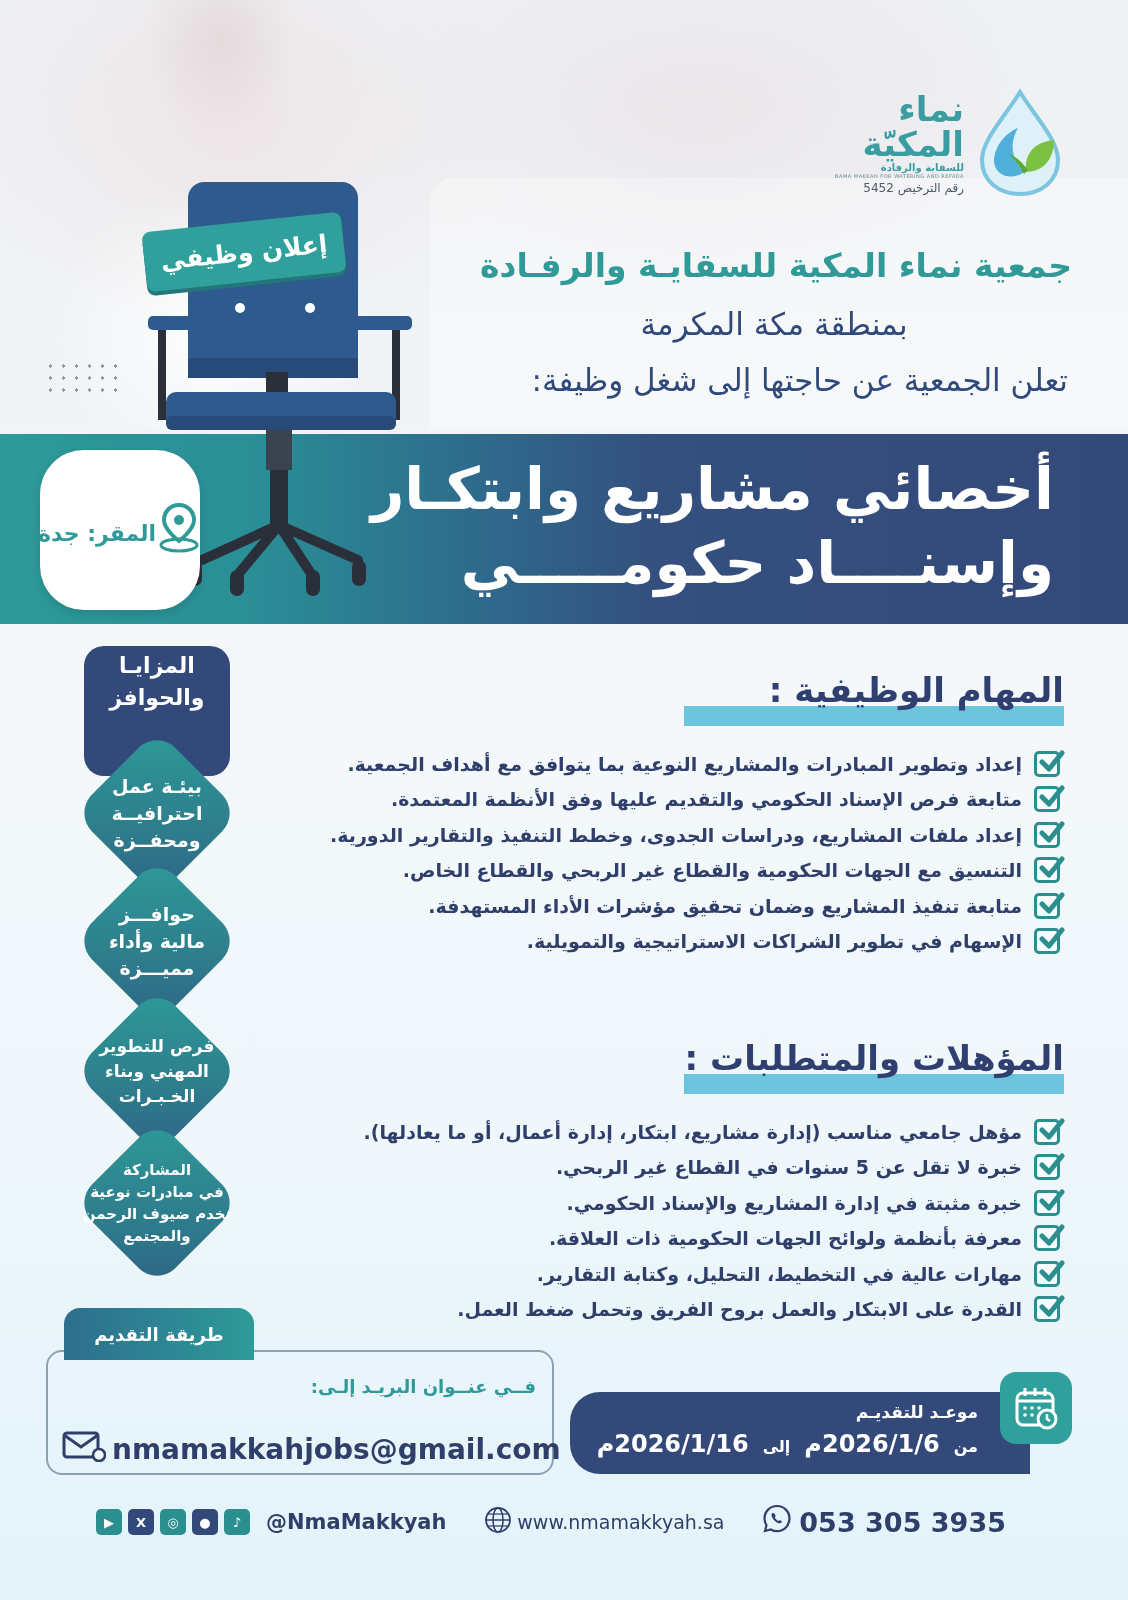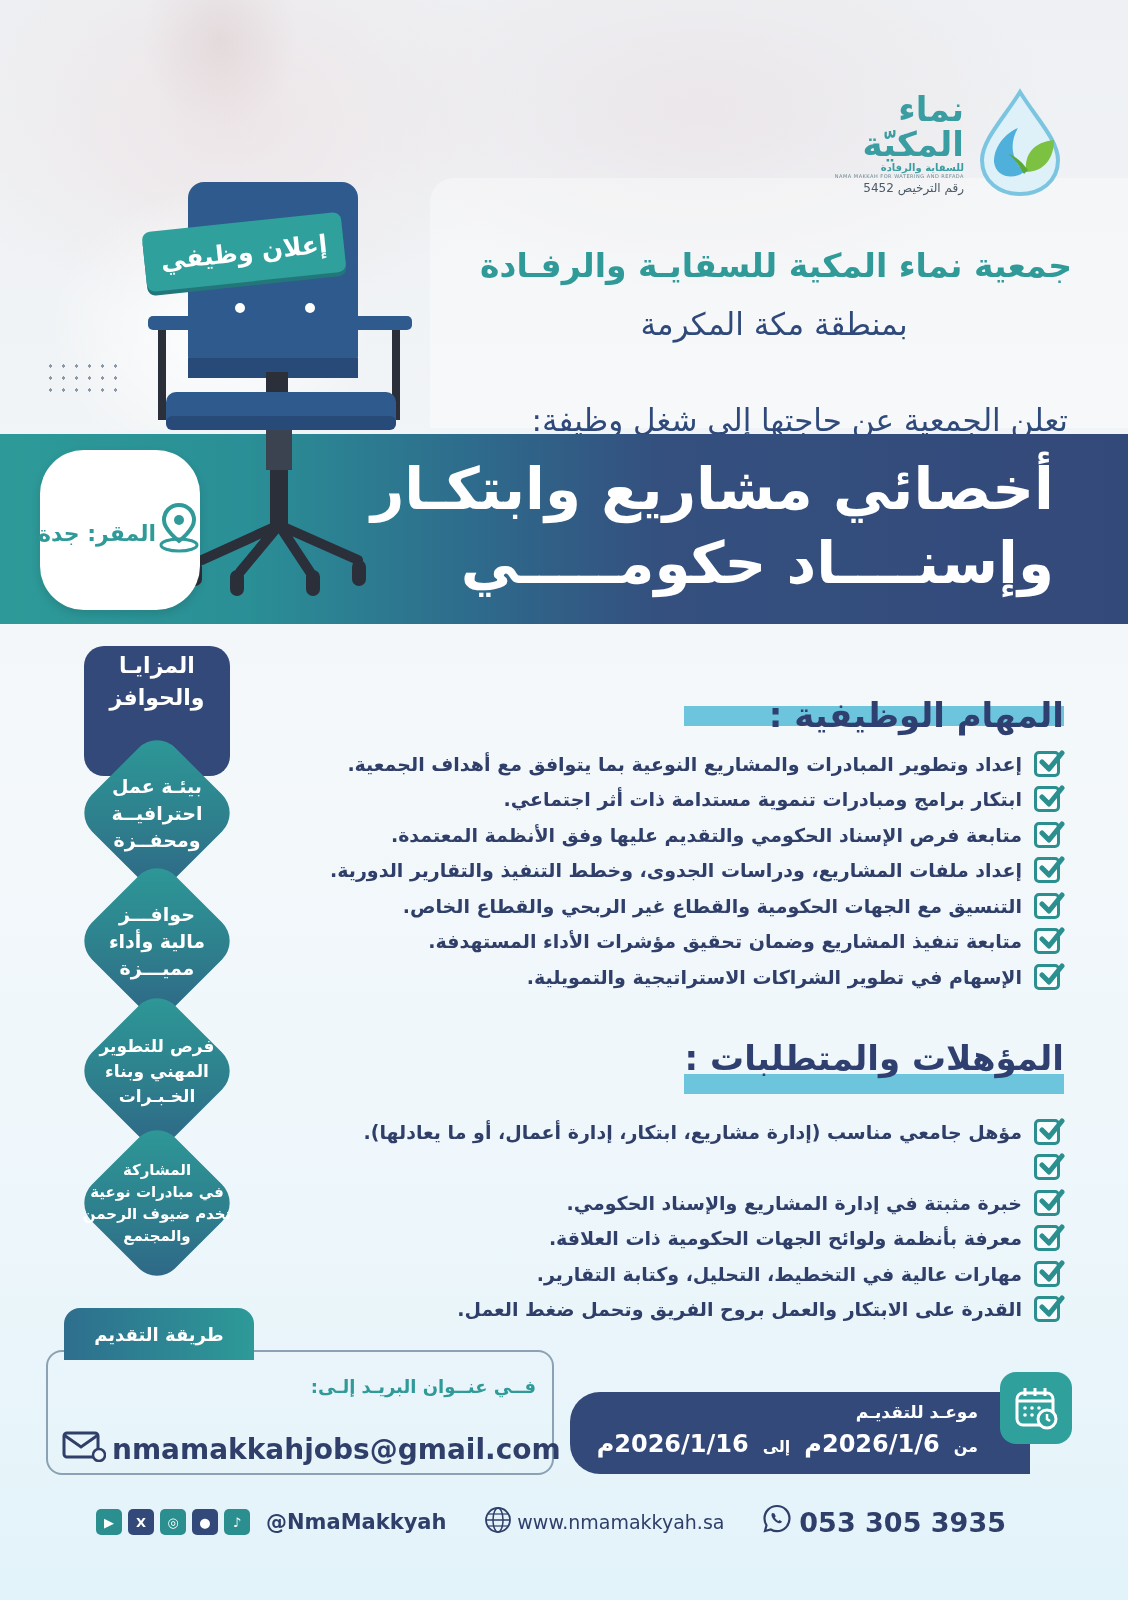--- a/index.html
+++ b/index.html
@@ -43,21 +43,21 @@
   .org-title {
     position: absolute; right: 56px; top: 246px;
     font-size: 33px; font-weight: bold; color: #2f9a98; white-space: nowrap;
   }
   .org-region {
     position: absolute; right: 0; left: 420px; top: 306px; text-align: center;
     font-size: 31px; color: #2f4a7a; white-space: nowrap;
   }
   .org-announce {
     position: absolute; right: 60px; top: 362px;
-    font-size: 31px; color: #2f4a7a; white-space: nowrap; margin-top: 40px;
+    font-size: 31px; color: #2f4a7a; white-space: nowrap;
   }
 
   
   .banner {
     position: absolute; left: 0; top: 434px; width: 1128px; height: 190px;
     background: linear-gradient(90deg, #2d9a98 0%, #2a8f96 22%, #2e6b8c 42%, #34507f 58%, #33497a 100%);
   }
   .banner-title {
     position: absolute; right: 74px; top: 452px; text-align: right;
     color: #ffffff; font-weight: bold; font-size: 58px; line-height: 74px; white-space: nowrap;
@@ -255,37 +255,29 @@
   </span>
   <div class="location-label">المقر: جدة</div>
 </div>
 
 <div class="banner-title">
   <div>أخصائي مشاريع وابتكـار</div>
   <div>وإسنــــاد حكومـــــي</div>
 </div>
 
 <div class="heading-bar" style="top:706px;"></div>
-<div class="section-heading" style="top:670px;margin-top:25px;">المهام الوظيفية :</div>
+<div class="section-heading" style="top:670px;">المهام الوظيفية :</div>
 <ul class="list" style="top:746px;">
   <li>
       <span class="check-box">
         <svg width="26" height="24" viewBox="0 0 26 24">
           <path d="M3 12 L10 19 L23 3" fill="none" stroke="#2a8f8e" stroke-width="5" stroke-linecap="round" stroke-linejoin="round"></path>
         </svg>
       </span>
       <span>إعداد وتطوير المبادرات والمشاريع النوعية بما يتوافق مع أهداف الجمعية.</span>
-    </li>
-  <li>
-      <span class="check-box">
-        <svg width="26" height="24" viewBox="0 0 26 24">
-          <path d="M3 12 L10 19 L23 3" fill="none" stroke="#2a8f8e" stroke-width="5" stroke-linecap="round" stroke-linejoin="round"></path>
-        </svg>
-      </span>
-      <span>ابتكار برامج ومبادرات تنموية مستدامة ذات أثر اجتماعي.</span>
     </li>
   <li>
       <span class="check-box">
         <svg width="26" height="24" viewBox="0 0 26 24">
           <path d="M3 12 L10 19 L23 3" fill="none" stroke="#2a8f8e" stroke-width="5" stroke-linecap="round" stroke-linejoin="round"></path>
         </svg>
       </span>
       <span>متابعة فرص الإسناد الحكومي والتقديم عليها وفق الأنظمة المعتمدة.</span>
     </li>
   <li>
@@ -332,20 +324,21 @@
         </svg>
       </span>
       <span>مؤهل جامعي مناسب (إدارة مشاريع، ابتكار، إدارة أعمال، أو ما يعادلها).</span>
     </li>
   <li>
       <span class="check-box">
         <svg width="26" height="24" viewBox="0 0 26 24">
           <path d="M3 12 L10 19 L23 3" fill="none" stroke="#2a8f8e" stroke-width="5" stroke-linecap="round" stroke-linejoin="round"></path>
         </svg>
       </span>
+      <span>خبرة لا تقل عن 5 سنوات في القطاع غير الربحي.</span>
     </li>
   <li>
       <span class="check-box">
         <svg width="26" height="24" viewBox="0 0 26 24">
           <path d="M3 12 L10 19 L23 3" fill="none" stroke="#2a8f8e" stroke-width="5" stroke-linecap="round" stroke-linejoin="round"></path>
         </svg>
       </span>
       <span>خبرة مثبتة في إدارة المشاريع والإسناد الحكومي.</span>
     </li>
   <li>

